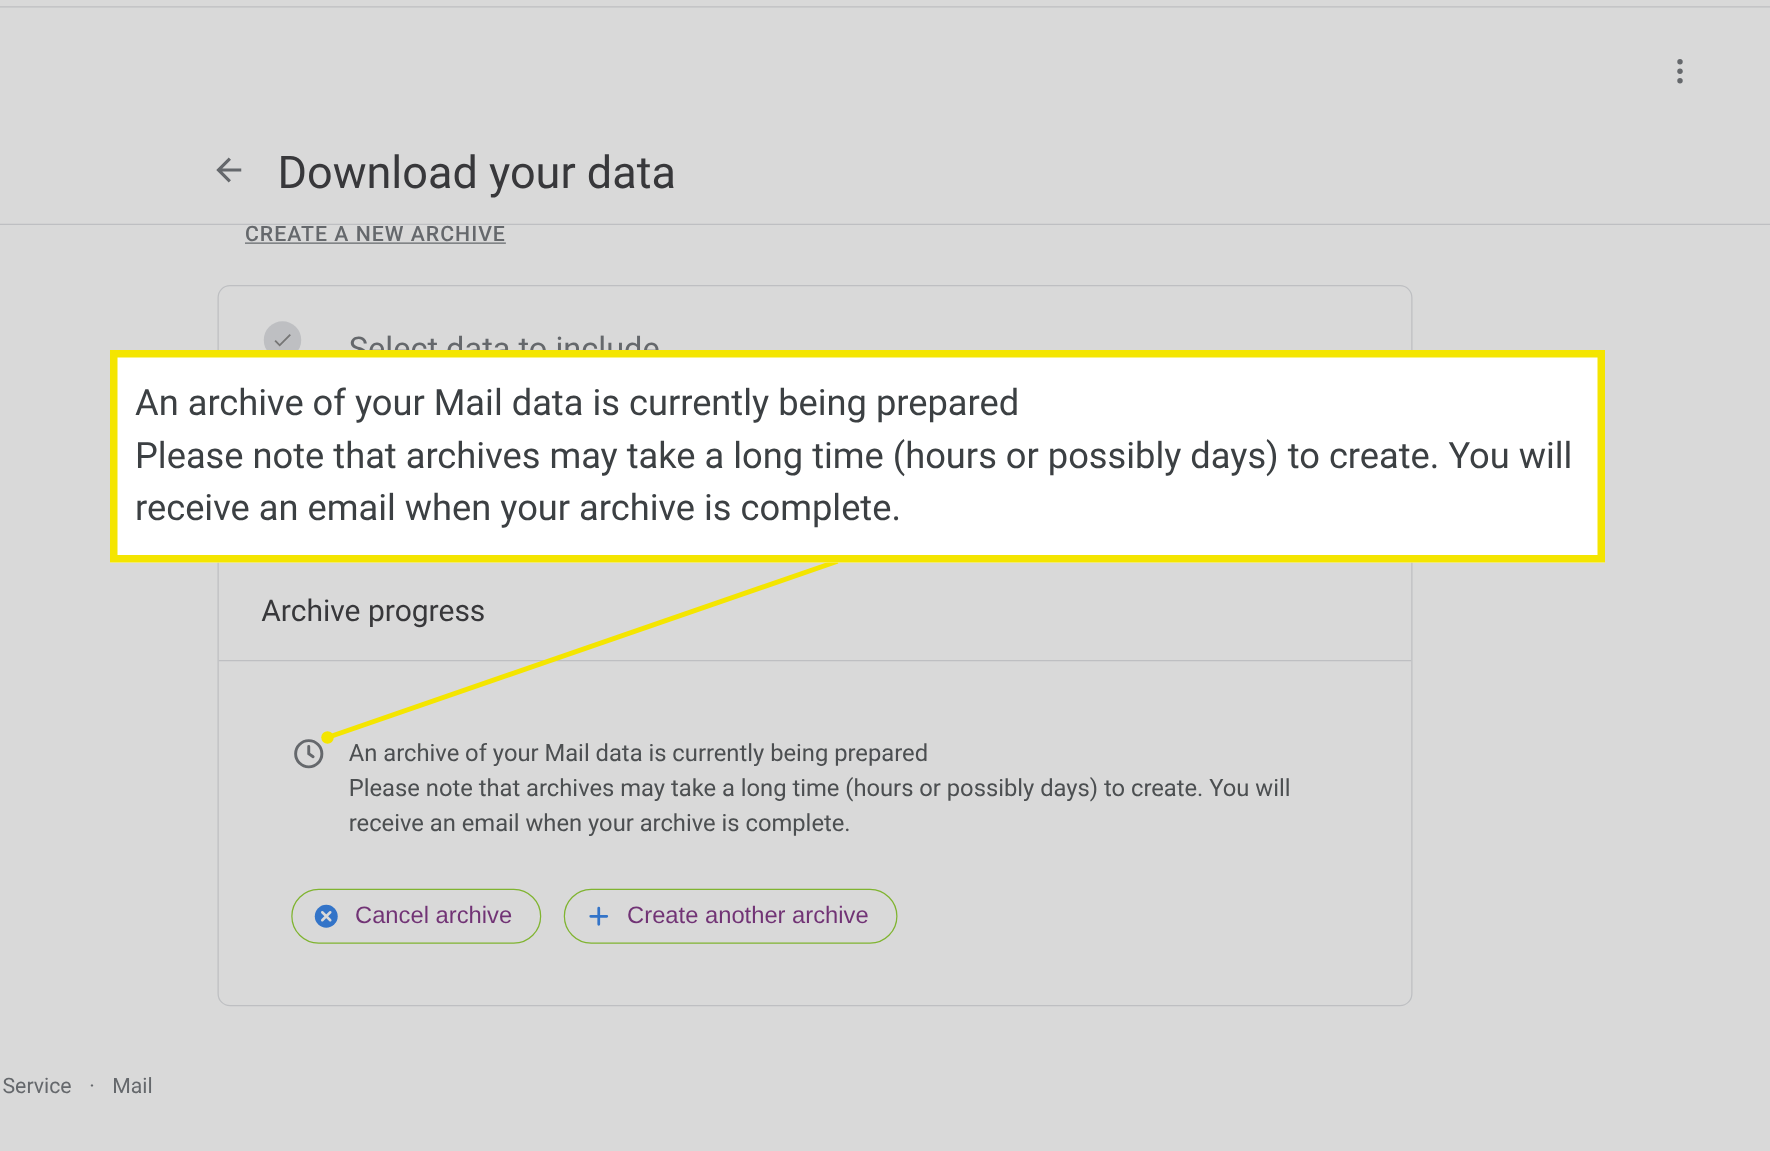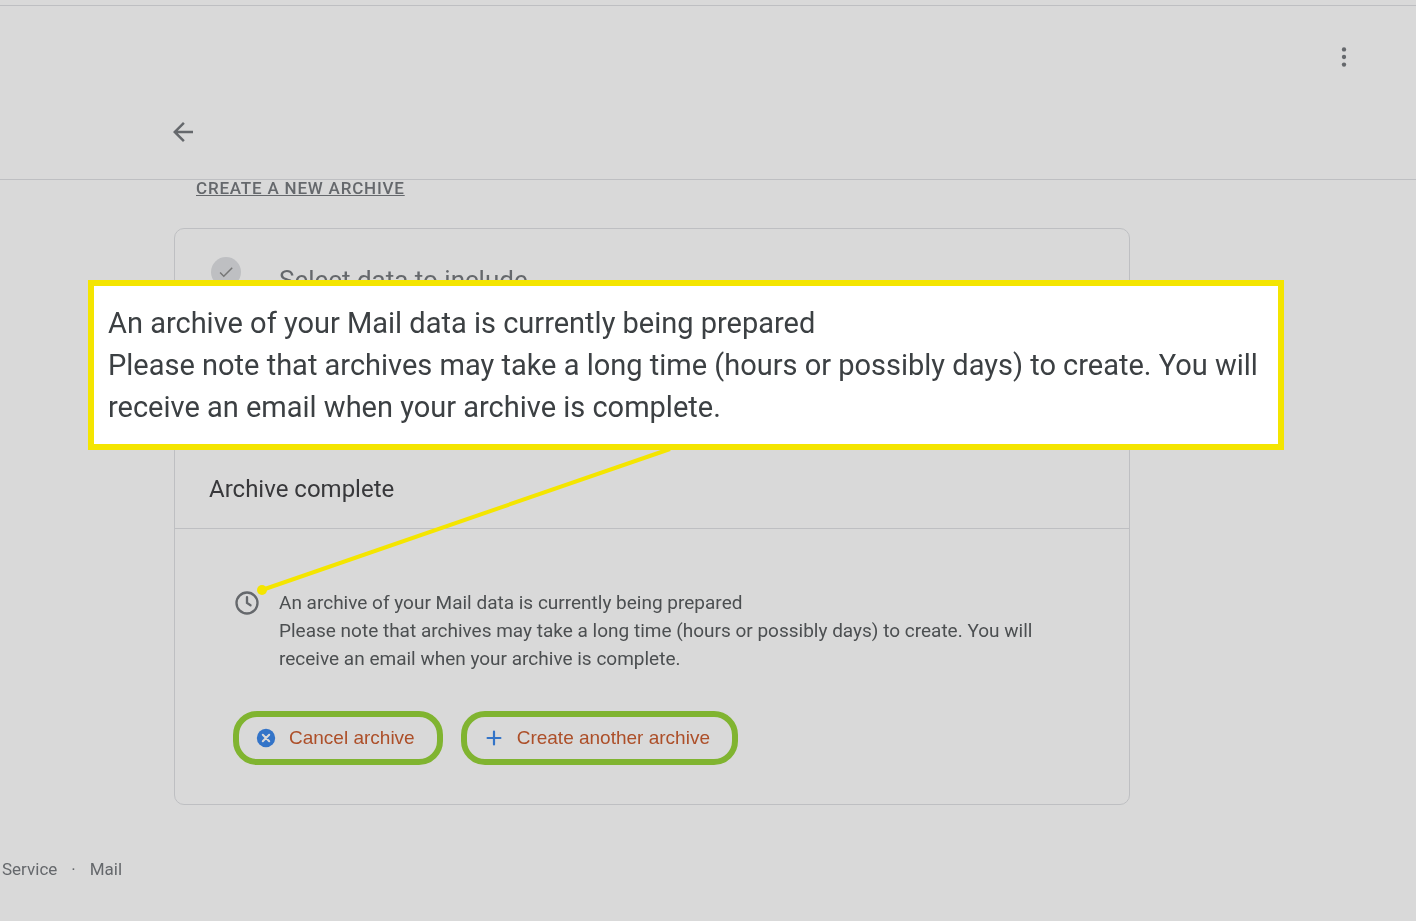--- a/index.html
+++ b/index.html
@@ -126,30 +126,30 @@
       max-width: 800px;
     }
 
     .buttons-row {
       margin-top: 38px;
       margin-left: 0;
       display:flex;
       gap: 18px;
     }
     .pill-btn {
-      border: 6px solid #84cc16;
+      border: 1px solid #84cc16;
       background: #fff;
       border-radius: 24px;
       padding: 10px 22px 10px 16px;
       display:flex;
       align-items:center;
       gap: 12px;
       font-size: 19px;
       font-weight: 500;
-      color: #c2410c;
+      color: #701a75;
       cursor:pointer;
     }
     .pill-btn .lead-icon { display:flex; }
     .pill-btn svg { width:22px; height:22px; }
 
     .footer {
       position:absolute;
       bottom: 42px;
       left: 2px;
       display:flex;
@@ -203,20 +203,21 @@
 <div class="page-root">
   <div class="top-divider"></div>
 
   <div class="header">
     <div class="header-title-row">
       <span class="back-icon">
         <svg viewBox="0 0 24 24" fill="#5f6368">
             <path d="M20 11H7.83l5.59-5.59L12 4l-8 8 8 8 1.41-1.41L7.83 13H20v-2z"></path>
           </svg>
       </span>
+      <span class="page-title">Download your data</span>
     </div>
     <div class="kebab">
       <svg viewBox="0 0 24 24" fill="#5f6368">
           <circle cx="12" cy="5" r="2"></circle>
           <circle cx="12" cy="12" r="2"></circle>
           <circle cx="12" cy="19" r="2"></circle>
         </svg>
     </div>
   </div>
 
@@ -229,21 +230,21 @@
         <svg viewBox="0 0 24 24" fill="#767676">
             <path d="M9 16.17L4.83 12l-1.42 1.41L9 19 21 7l-1.41-1.41z"></path>
           </svg>
       </span>
       <span class="step-title">Select data to include</span>
     </div>
 
     <div style="height:108px; border-bottom:1px solid #dadce0;"></div>
 
     <div class="progress-header">
-      <span class="progress-title">Archive complete</span>
+      <span class="progress-title">Archive progress</span>
     </div>
 
     <div class="progress-body">
       <div class="progress-msg">
         <span class="clock-icon">
           <svg viewBox="0 0 24 24" fill="none" stroke="#5f6368" stroke-width="2">
               <circle cx="12" cy="12" r="9"></circle>
               <path d="M12 7v5l3 2" stroke-linecap="round"></path>
             </svg>
         </span>

